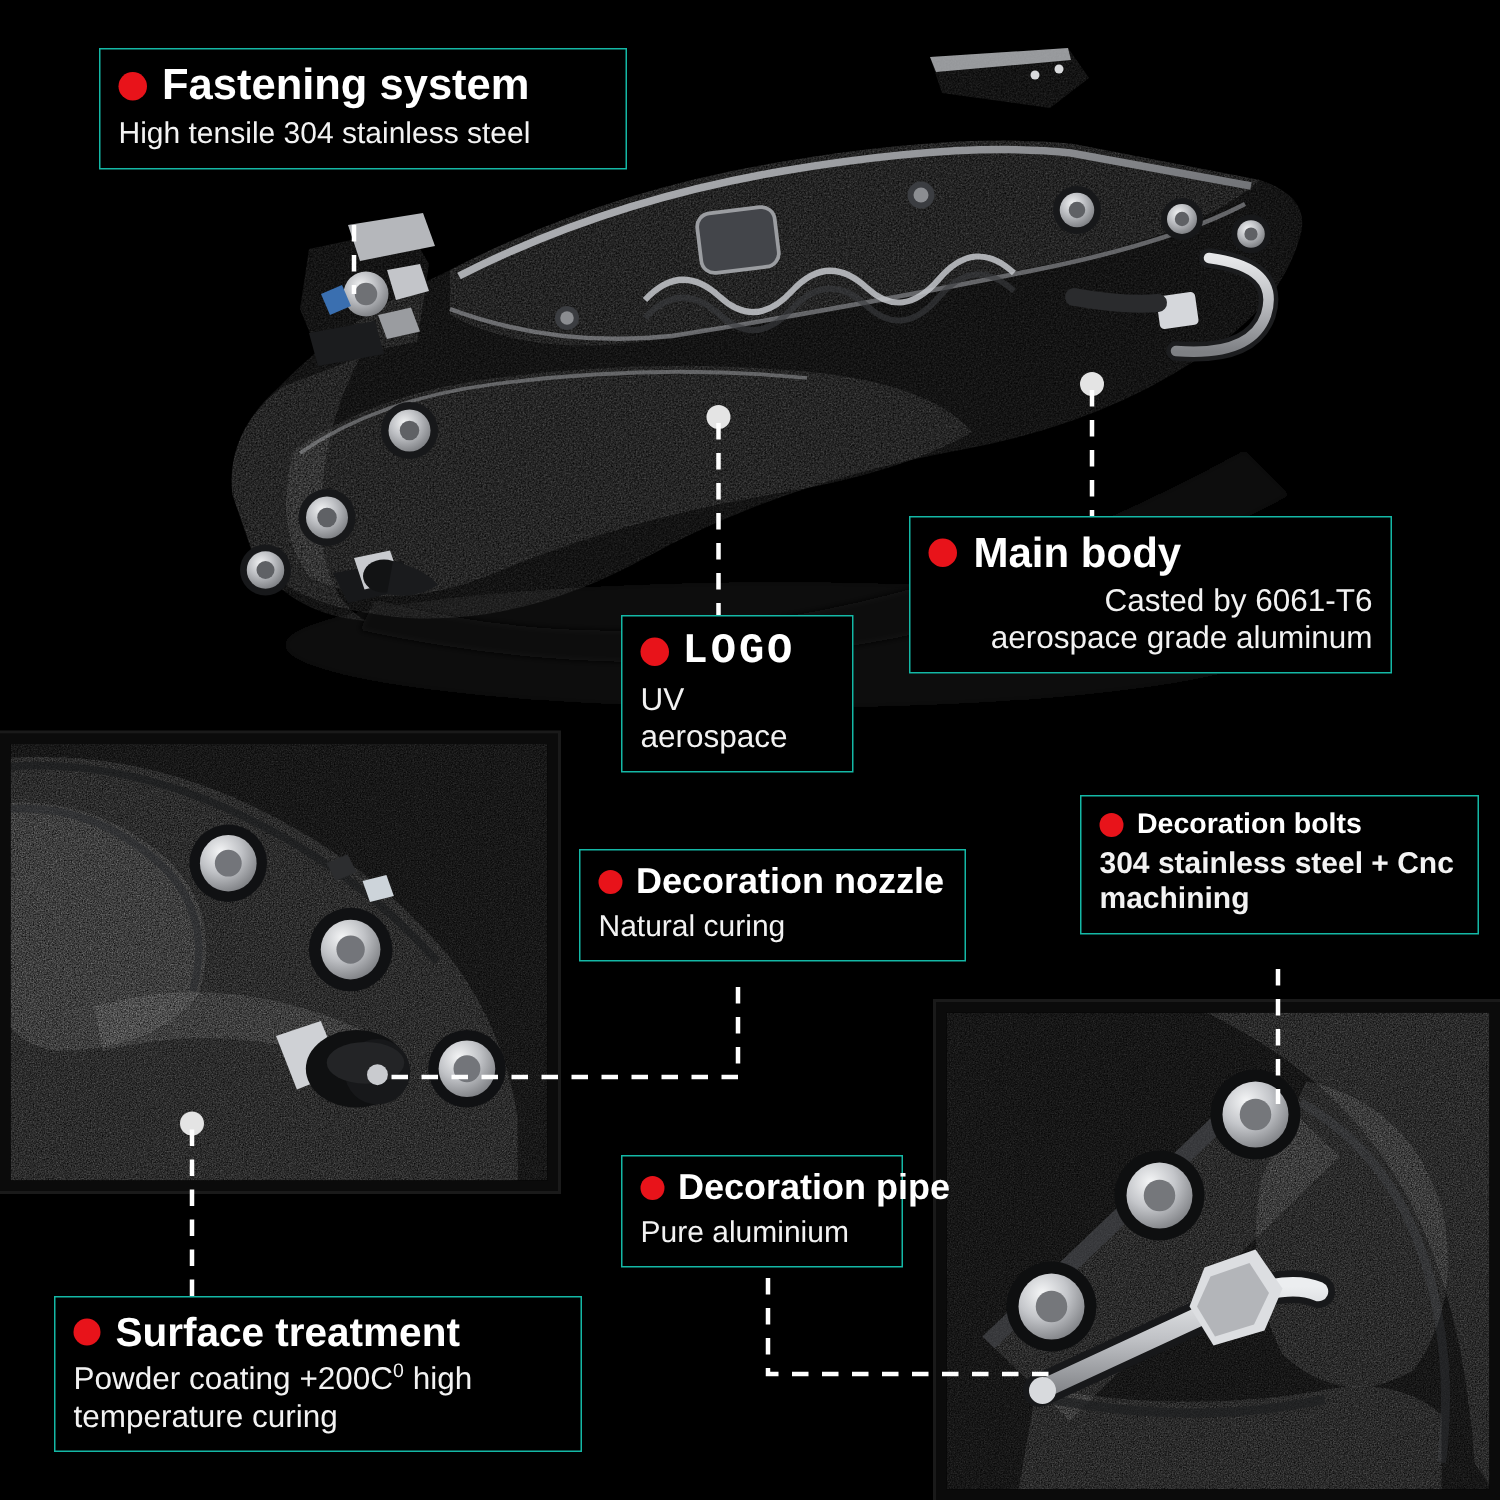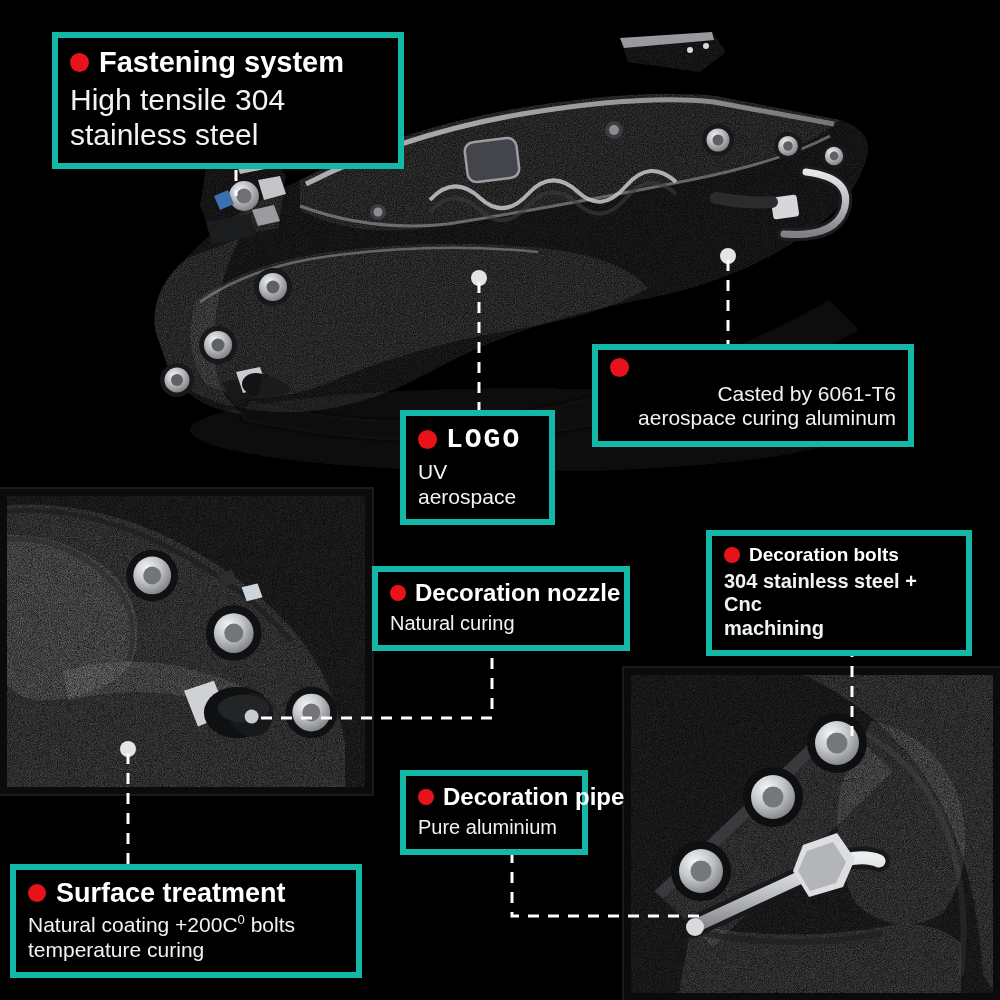--- a/index.html
+++ b/index.html
@@ -11,24 +11,25 @@
     position:relative;
     width:1000px;height:1000px;
     background:#000;
     overflow:hidden;
   }
 
   
   .callout{
     position:absolute;
     background:#000;
-    border:6px solid #14b8a6;
+    border:1px solid #14b8a6;
     box-sizing:border-box;
     padding:8px 12px 10px 12px;
     z-index:40;
+    margin-left:14px;
   }
   .callout .title{
     display:flex;align-items:center;
     font-weight:bold;
     color:#ffffff;
     line-height:1.12;
     white-space:nowrap;
   }
   .bullet{
     display:inline-block;
@@ -41,21 +42,21 @@
     line-height:1.16;
     margin-top:5px;
     font-weight:400;
   }
   .callout .sub sup{font-size:.62em;vertical-align:super;line-height:0;}
 
   
   #c-fastening{left:52px;  top:32px;  width:352px; }
   #c-fastening .title{font-size:29px;}
   #c-fastening .bullet{width:19px;height:19px;margin-right:10px;}
-  #c-fastening .sub{font-size:30px;}
+  #c-fastening .sub{font-size:20px;}
 
   #c-mainbody{left:592px; top:344px; width:322px; }
   #c-mainbody .title{font-size:28px;}
   #c-mainbody .bullet{width:19px;height:19px;margin-right:11px;}
   #c-mainbody .sub{font-size:21px;text-align:right;}
 
   #c-logo{left:400px; top:410px; width:155px;}
   #c-logo .title{font-size:28px;letter-spacing:2px;font-family:Liberation Mono, monospace;}
   #c-logo .bullet{width:19px;height:19px;margin-right:9px;}
   #c-logo .sub{font-size:21px;}
@@ -68,21 +69,21 @@
   #c-bolts{left:706px; top:530px; width:266px;}
   #c-bolts .title{font-size:19px;text-align:right;}
   #c-bolts .bullet{width:16px;height:16px;margin-right:9px;}
   #c-bolts .sub{font-size:20px;font-weight:bold;}
 
   #c-pipe{left:400px; top:770px; width:188px;}
   #c-pipe .title{font-size:24px;}
   #c-pipe .bullet{width:16px;height:16px;margin-right:9px;}
   #c-pipe .sub{font-size:20px;}
 
-  #c-surface{left:10px; top:864px; width:352px;}
+  #c-surface{left:22px; top:864px; width:352px;}
   #c-surface .title{font-size:27px;}
   #c-surface .bullet{width:18px;height:18px;margin-right:10px;}
   #c-surface .sub{font-size:21px;}
 
   
   .inset{
     position:absolute;
     box-sizing:border-box;
     border:7px solid #0b0b0b;
     outline:2px solid #1a1a1a;
@@ -402,24 +403,25 @@
     <div class="title">
       <span class="bullet"></span>
       <span>Fastening system</span>
     </div>
     <div class="sub">High tensile 304 stainless steel</div>
   </div>
 
   <div class="callout" id="c-mainbody">
     <div class="title">
       <span class="bullet"></span>
+      <span>Main body</span>
     </div>
     <div class="sub">
       <div>Casted by 6061-T6</div>
-      <div>aerospace curing aluminum</div>
+      <div>aerospace grade aluminum</div>
     </div>
   </div>
 
   <div class="callout" id="c-logo">
     <div class="title">
       <span class="bullet"></span>
       <span>LOGO</span>
     </div>
     <div class="sub">UV aerospace</div>
   </div>
@@ -450,18 +452,18 @@
     </div>
     <div class="sub">Pure aluminium</div>
   </div>
 
   <div class="callout" id="c-surface">
     <div class="title">
       <span class="bullet"></span>
       <span>Surface treatment</span>
     </div>
     <div class="sub">
-      <div><span>Natural coating +200C</span><sup>0</sup><span> bolts</span></div>
+      <div><span>Powder coating +200C</span><sup>0</sup><span> high</span></div>
       <div>temperature curing</div>
     </div>
   </div>
 
 </div>
 
 </body></html>

